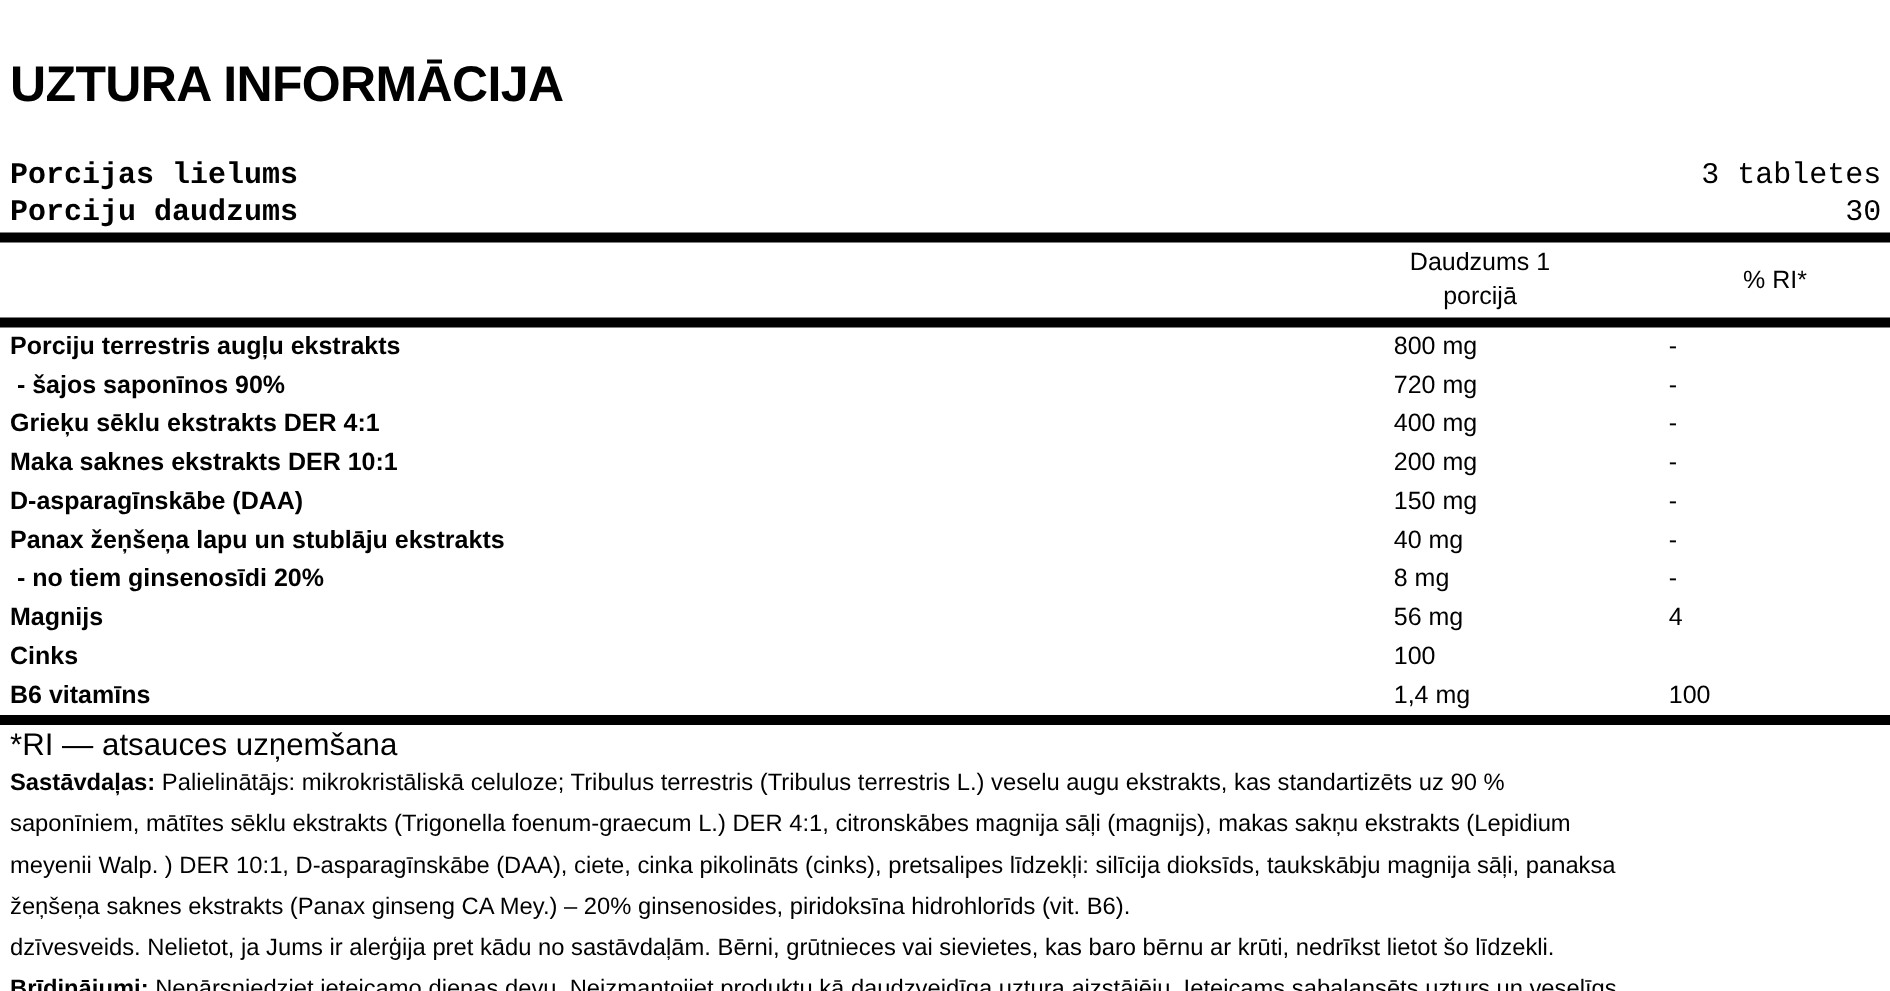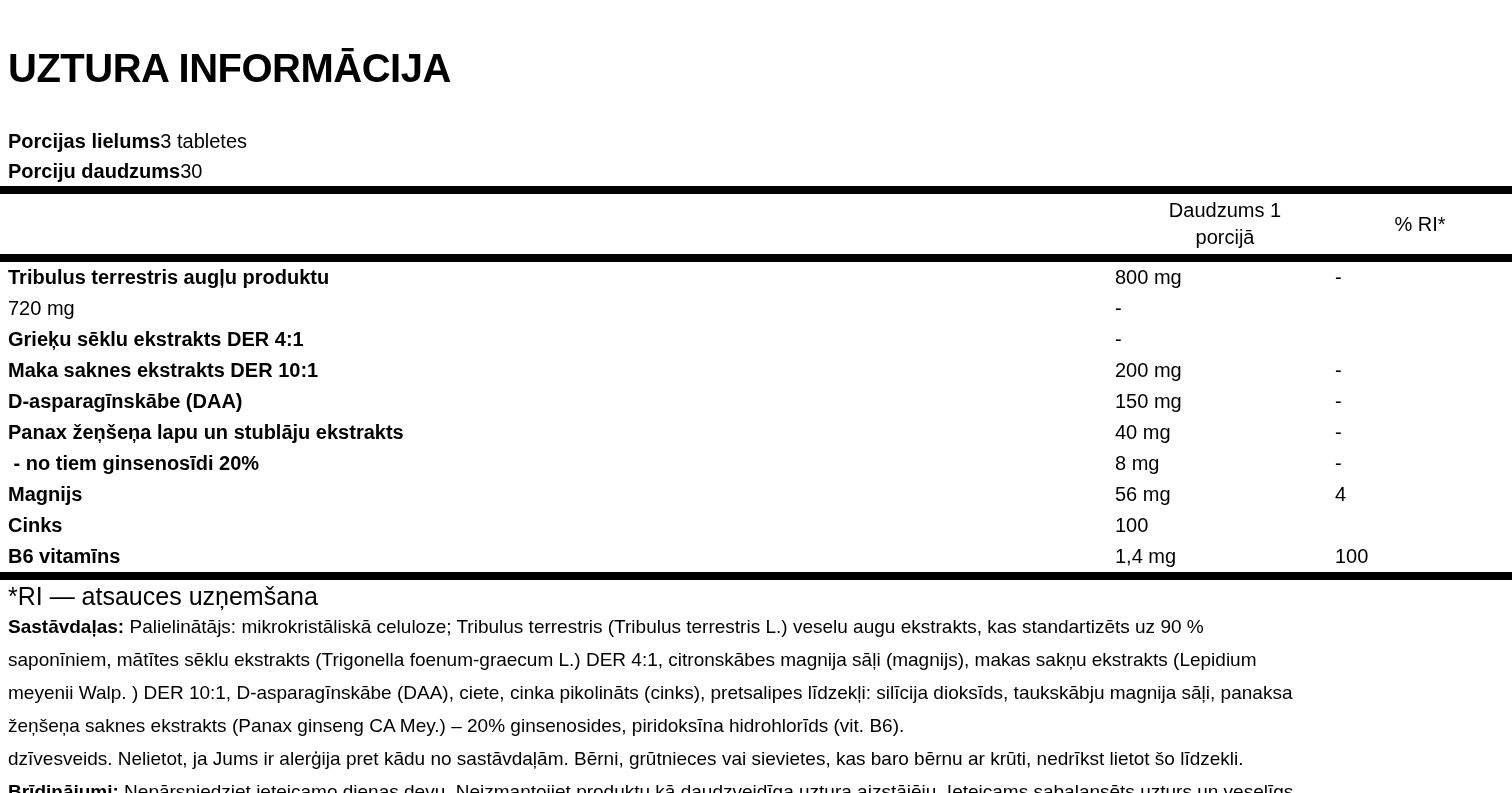--- a/index.html
+++ b/index.html
@@ -22,40 +22,42 @@
   .title {
     font-size: 40px;
     font-weight: 700;
     line-height: 48px;
     letter-spacing: -0.5px;
     margin-top: 40px;
   }
   .serving-block { margin-top: 34px; }
   .serving-row {
     display: flex;
-    justify-content: flex-start;
+    justify-content: space-between;
     align-items: baseline;
-    font-size: 20px;
+    font-size: 24px;
     line-height: 30px;
+    font-family: Liberation Mono, monospace;
   }
   .serving-label { font-weight: 700; }
   .serving-value { font-weight: 400; }
   .rule {
     height: 8px;
     background: #000000;
     margin: 0 -7px 0 -8px;
   }
   .grid3 {
     display: grid;
     grid-template-columns: 1fr 220px 170px;
   }
   .header-row {
     align-items: center;
     font-size: 20px;
     padding: 3px 0;
+    gap: 41px;
   }
   .amount-header {
     text-align: center;
     line-height: 27px;
   }
   .ri-header {
     text-align: center;
     line-height: 27px;
   }
   .t-row {
@@ -110,30 +112,32 @@
       <div>Daudzums 1</div>
       <div>porcijā</div>
     </div>
     <div class="ri-header">% RI*</div>
   </div>
 
   <div class="rule"></div>
 
   <div>
       <div class="grid3 t-row">
-        <div class="t-name">Tribulus terrestris augļu produktu</div>
+        <div class="t-name">Porciju terrestris augļu ekstrakts</div>
         <div class="t-amount">800 mg</div>
         <div class="t-ri">-</div>
       </div>
       <div class="grid3 t-row">
+        <div class="t-name"> - šajos saponīnos 90%</div>
         <div class="t-amount">720 mg</div>
         <div class="t-ri">-</div>
       </div>
       <div class="grid3 t-row">
         <div class="t-name">Grieķu sēklu ekstrakts DER 4:1</div>
+        <div class="t-amount">400 mg</div>
         <div class="t-ri">-</div>
       </div>
       <div class="grid3 t-row">
         <div class="t-name">Maka saknes ekstrakts DER 10:1</div>
         <div class="t-amount">200 mg</div>
         <div class="t-ri">-</div>
       </div>
       <div class="grid3 t-row">
         <div class="t-name">D-asparagīnskābe (DAA)</div>
         <div class="t-amount">150 mg</div>

